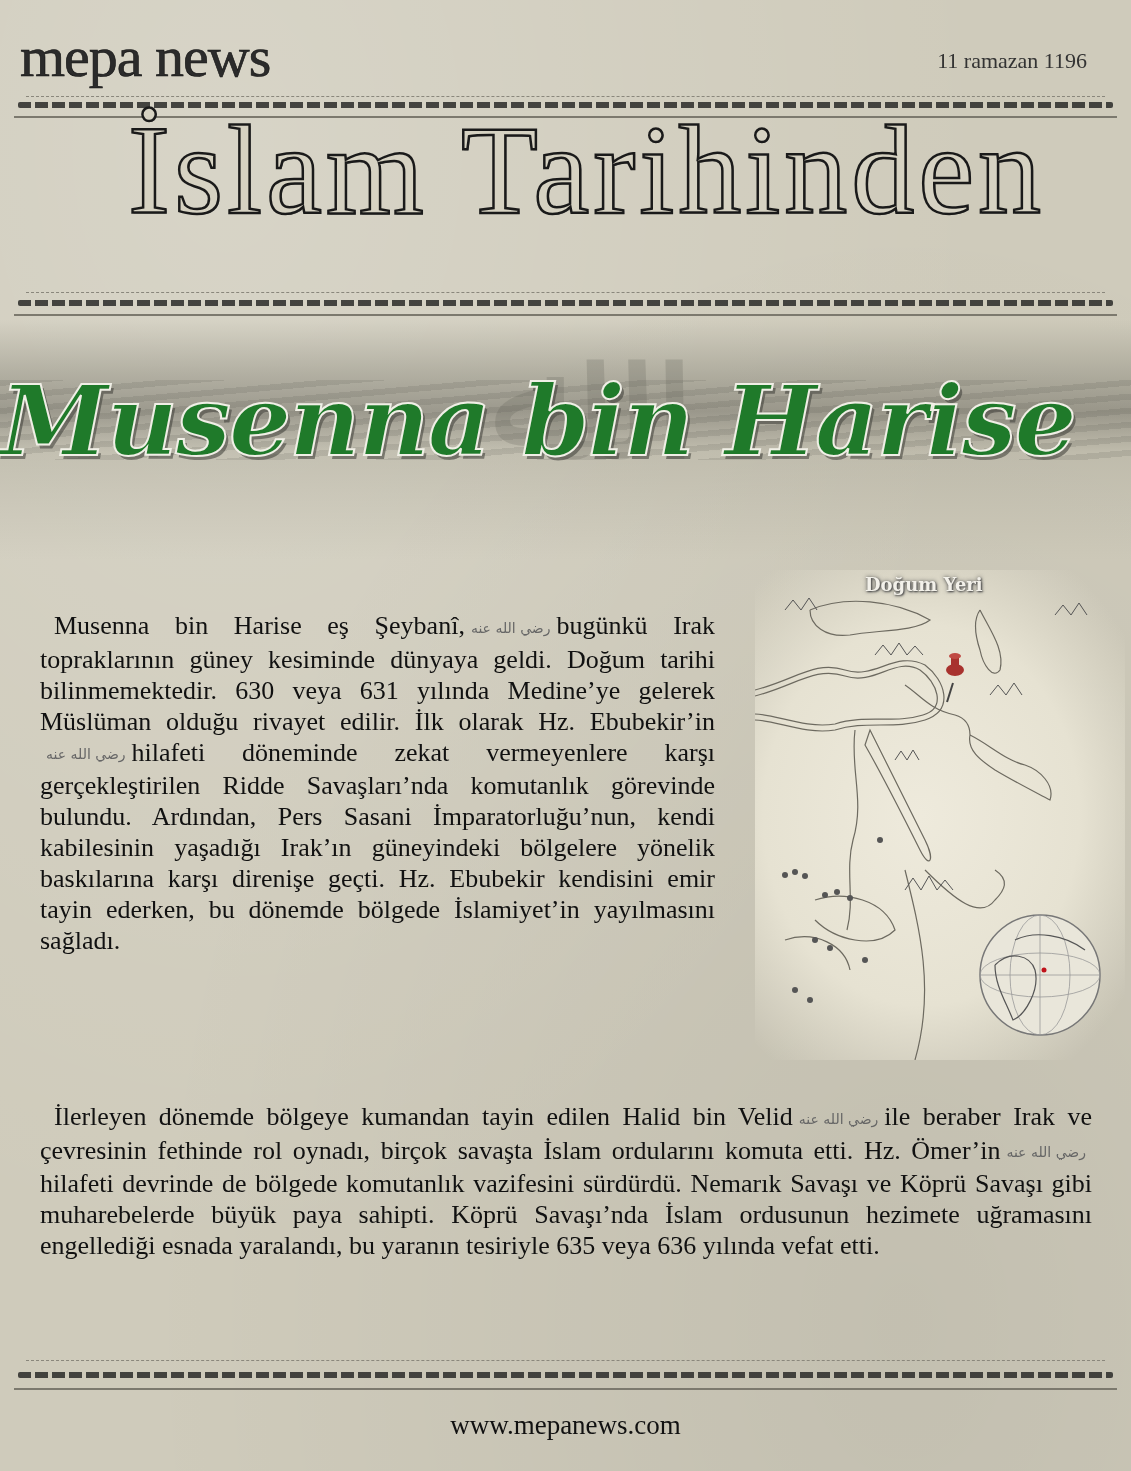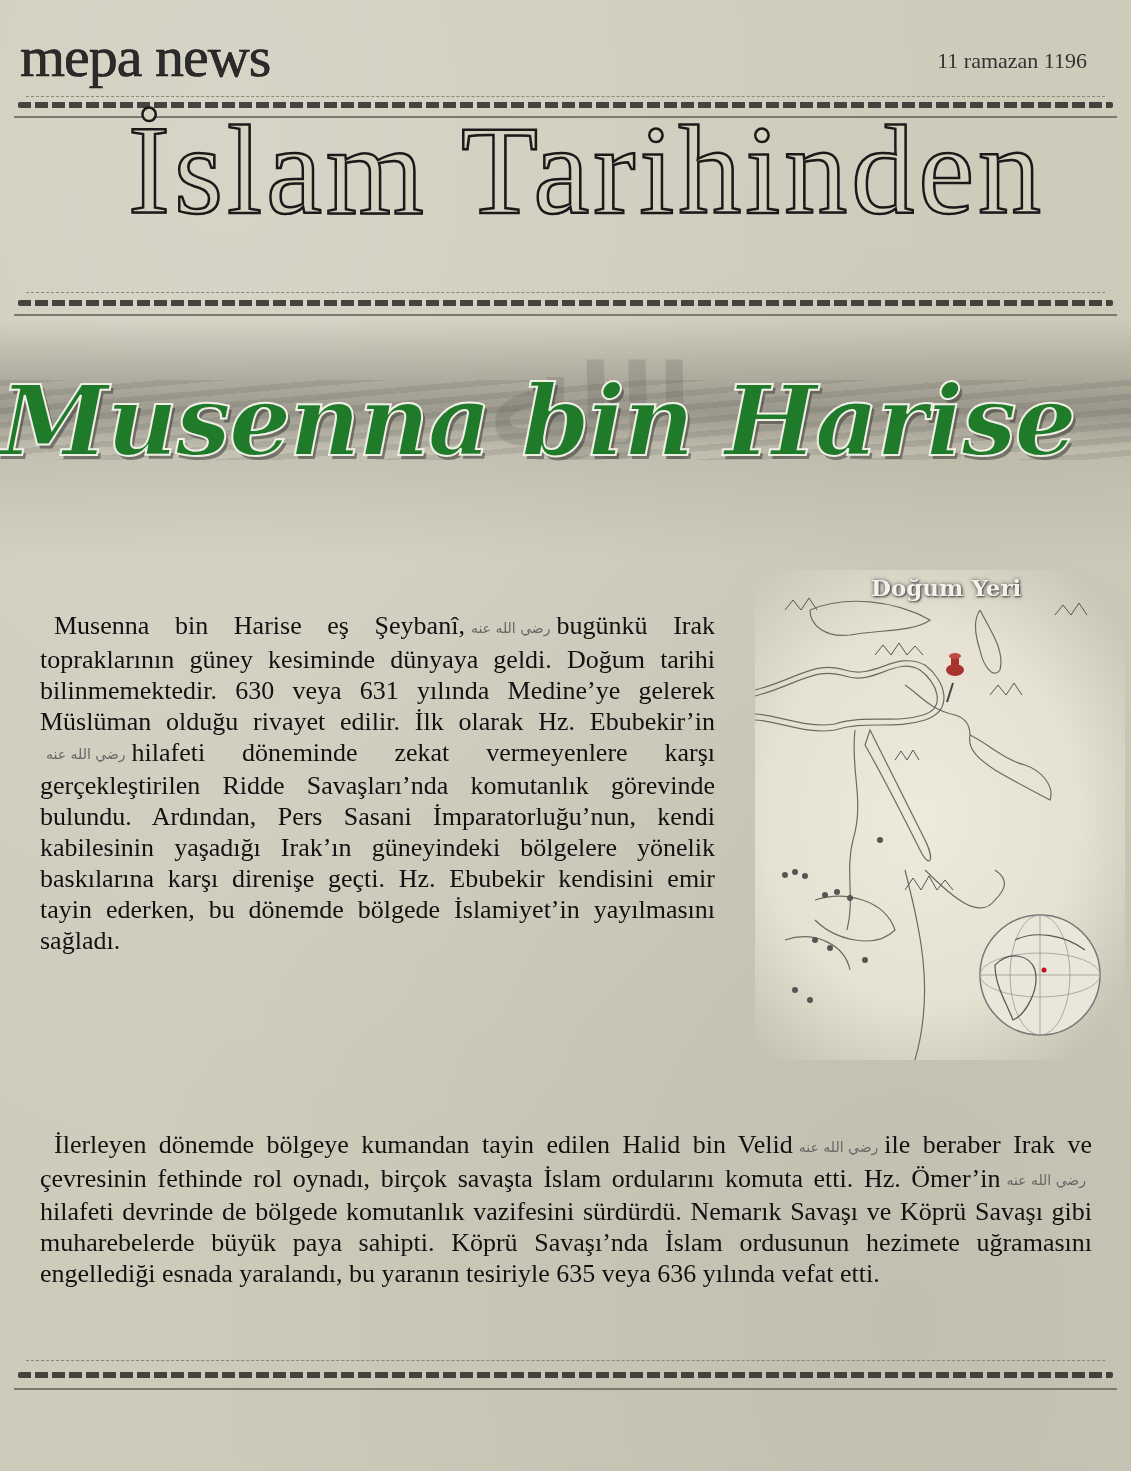--- a/index.html
+++ b/index.html
@@ -83,37 +83,37 @@
   }
 
   
   .para {
     position: absolute;
     font-family: "Liberation Serif", serif;
     font-size: 26px; line-height: 31px;
     text-align: justify; color: #111; margin-top: 40px;
   }
   .para1 { left: 40px; top: 570px; width: 675px; }
-  .para2 { left: 40px; top: 1089px; width: 1052px; }
+  .para2 { left: 40px; top: 1061px; width: 1052px; }
   .indent { display: inline-block; width: 14px; }
   .honorific {
     font-family: "DejaVu Sans", sans-serif; font-size: 14px; color: #666;
     display: inline-block; vertical-align: middle; margin: 0 6px;
   }
 
   
   .map {
     position: absolute; left: 755px; top: 570px; width: 370px; height: 490px;
     background: radial-gradient(ellipse at 45% 50%, #eeeadc 0%, #e6e2d2 55%, rgba(207,203,187,0) 88%);
     border-radius: 12px;
     overflow: hidden;
   }
   .map-label {
-    position: absolute; left: 116px; top: 4px;
-    font-family: "DejaVu Serif", serif; font-weight: bold; font-size: 23px;
+    position: absolute; left: 110px; top: 4px;
+    font-family: "DejaVu Serif", serif; font-weight: bold; font-size: 18px;
     color: #f3f1ea; text-shadow: 0 0 4px #555, 1px 1px 2px #444; text-align: right;
   }
   .map svg { position: absolute; left: 0; top: 0; }
 
   .footer-url {
     position: absolute; left: 0; right: 0; top: 1410px;
     text-align: center;
     font-family: "Liberation Serif", serif; font-size: 27px; color: #111;
   }
 </style>
@@ -223,13 +223,14 @@
   <div class="para para2">
     <span class="indent"></span><span>İlerleyen dönemde bölgeye kumandan tayin edilen Halid bin Velid</span><span class="honorific">رضي الله عنه</span><span>ile beraber Irak ve çevresinin fethinde rol oynadı, birçok savaşta İslam ordularını komuta etti. Hz. Ömer’in</span><span class="honorific">رضي الله عنه</span><span>hilafeti devrinde de bölgede komutanlık vazifesini sürdürdü. Nemarık Savaşı ve Köprü Savaşı gibi muharebelerde büyük paya sahipti. Köprü Savaşı’nda İslam ordusunun hezimete uğramasını engellediği esnada yaralandı, bu yaranın tesiriyle 635 veya 636 yılında vefat etti.</span>
   </div>
 
   <div class="rule" style="top:1352px;">
     <div class="dash" style="top:8px;"></div>
     <div class="chain" style="top:20px;"></div>
     <div class="solid" style="top:36px;"></div>
   </div>
 
+  <a class="footer-url" style="text-decoration:none;">www.mepanews.com</a>
 </div>
 
 </body></html>

